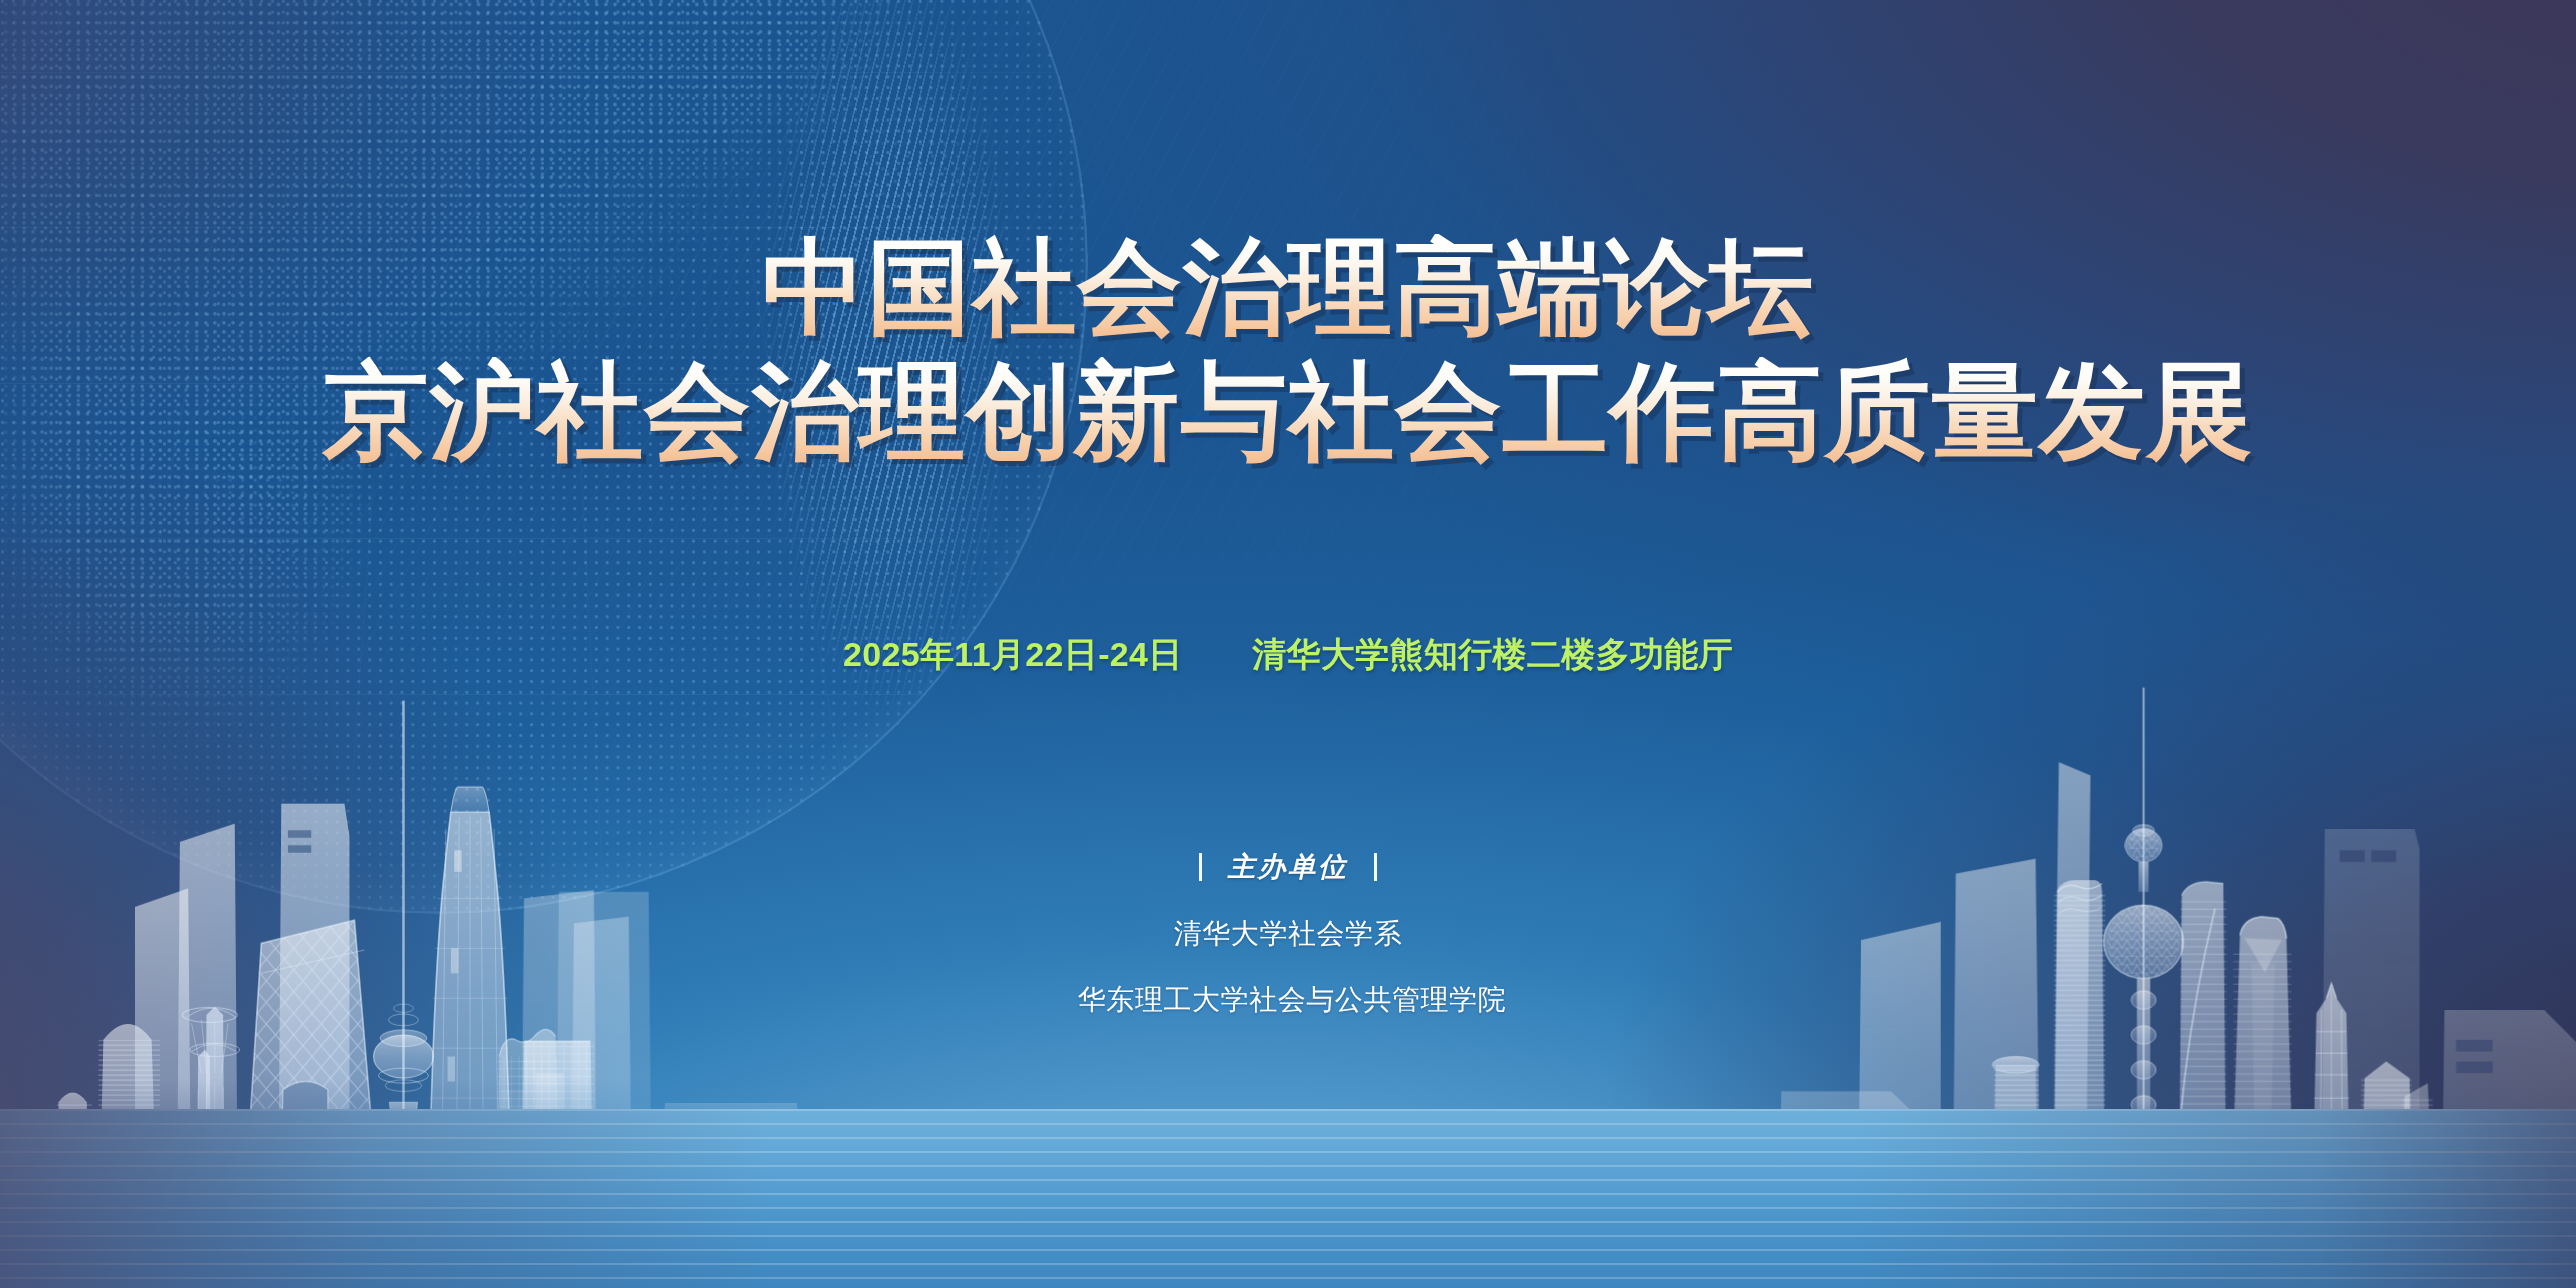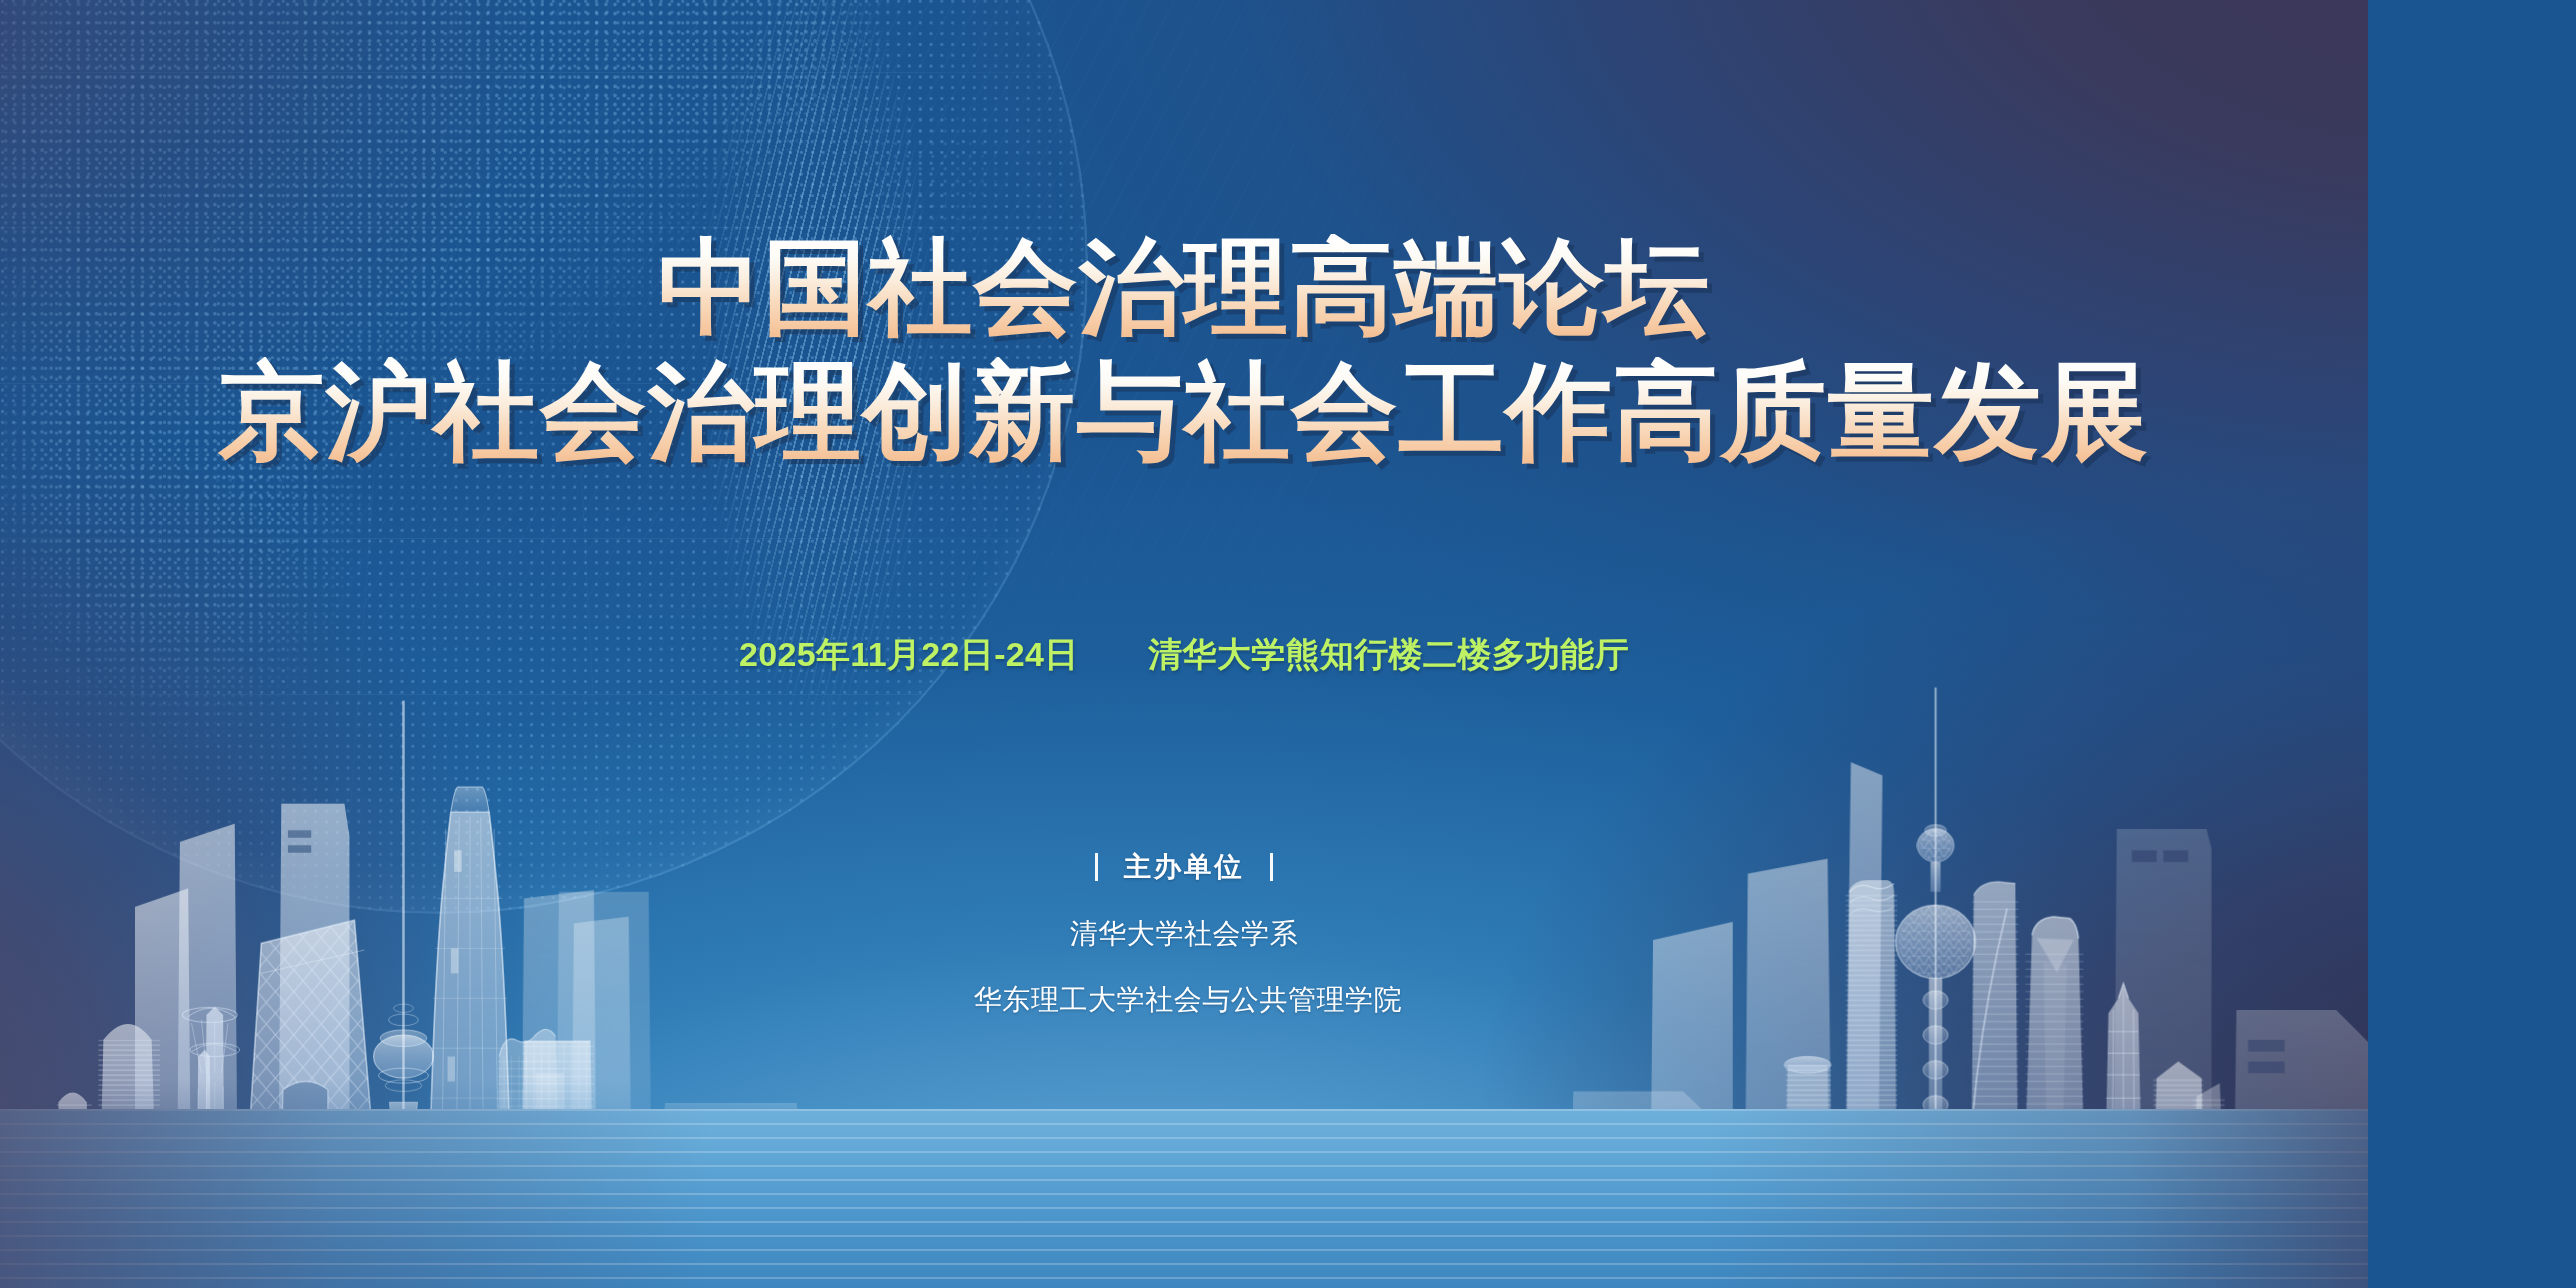--- a/index.html
+++ b/index.html
@@ -1,20 +1,20 @@
 <!DOCTYPE html>
 <html style="font-size:13.3px"><head>
 <meta charset="utf-8">
 <style>
   * { margin:0; padding:0; box-sizing:border-box; }
   html,body { width:2576px; height:1288px; overflow:hidden; background:#1b5591; }
   body { font-family:"Liberation Sans","DejaVu Sans",sans-serif; }
 
   #stage {
-    position:relative; width:2368px; height:1288px; overflow:hidden;
+    position:relative; width:2576px; height:1288px; overflow:hidden;
     background:#1b5a96;
   }
 
   
   .bg { position:absolute; inset:0; }
 
   
   .bg-base {
     background:
       radial-gradient(115% 95% at 48% 104%, #7db4dd 0%, #59a0d2 14%, #2f7cb6 33%, #1d5f9c 55%, #1b5591 75%, #1b5591 100%);
@@ -143,20 +143,21 @@
     text-shadow:0.8px 1.7px 3.3px rgba(12,40,72,.42);
     white-space:nowrap;
   }
   .meta-gap { display:inline-block; width:50px; }
 
   .org { position:absolute; left:0; right:0; top:849px; text-align:center; color:#fff; }
   .org-head {
     font-size:27.4px; font-weight:700; letter-spacing:.10em;
     display:inline-flex; align-items:center; gap:26px;
     text-shadow:0 0.8px 2.5px rgba(12,40,72,.38);
+    font-style:italic;
   }
   .org-bar { width:2.5px; height:28px; background:#fff; opacity:.96; display:inline-block; }
   .org-line {
     font-size:28px; font-weight:400; letter-spacing:.02em;
     text-shadow:0 0.8px 2.5px rgba(12,40,72,.34);
   }
   .org-l1 { margin-top:30px; }
   .org-l2 { margin-top:28px;padding-left:8px; }
 </style>
 </head>

